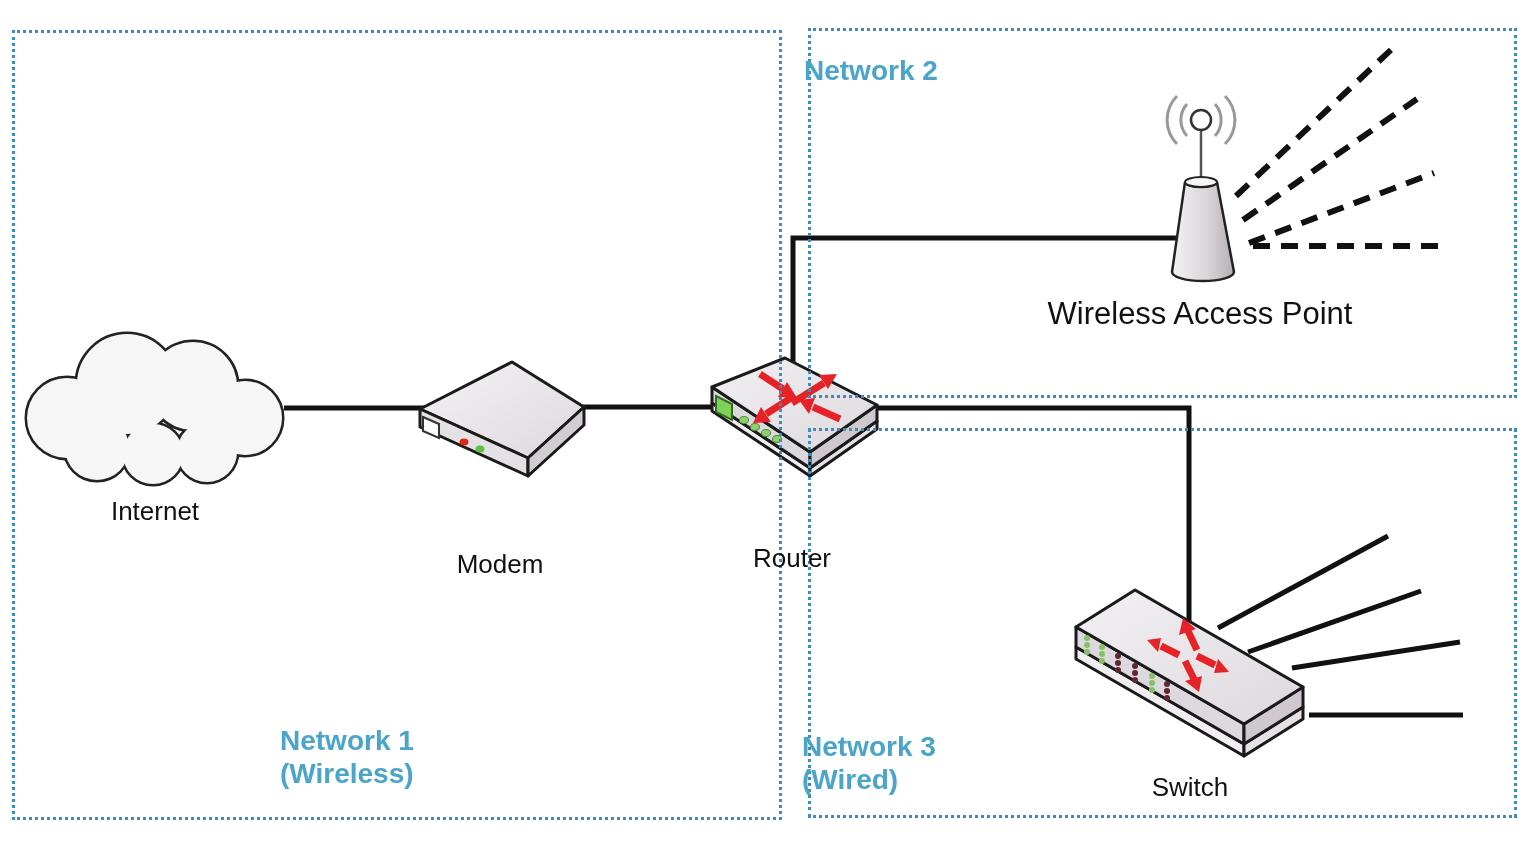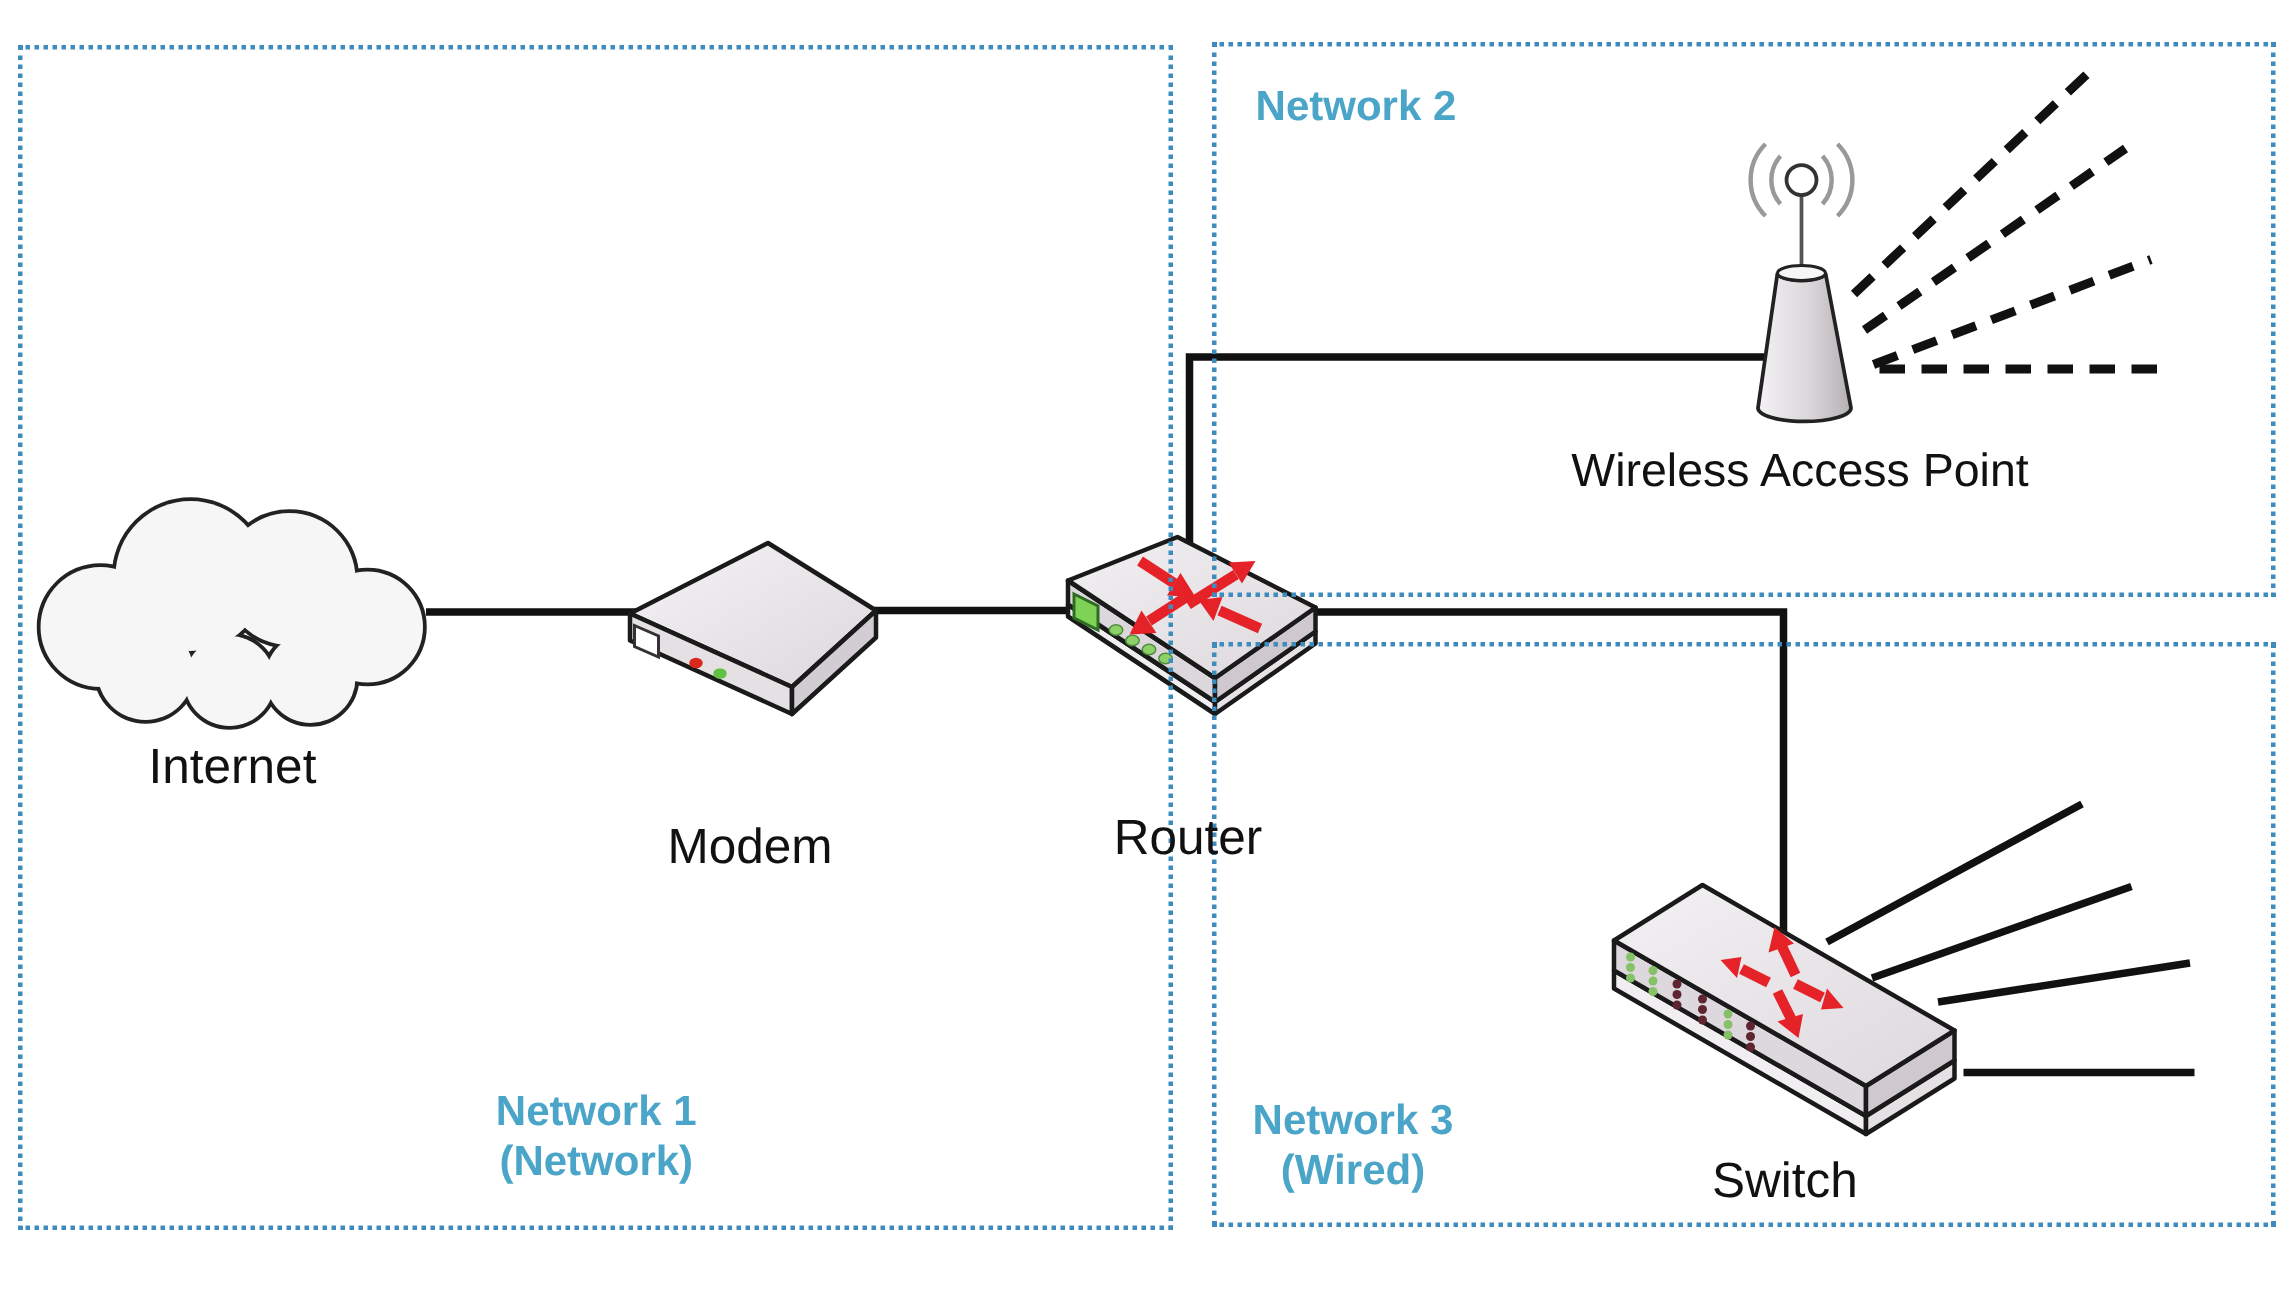--- a/index.html
+++ b/index.html
@@ -7,24 +7,24 @@
     position:relative;width:1529px;height:860px;background:#ffffff;
     font-family:"Liberation Sans", sans-serif;overflow:hidden;
   }
   .layer{position:absolute;left:0;top:0;pointer-events:none;}
   .region{
     position:absolute;border:3px dotted #3e8bbe;box-sizing:border-box;
     z-index:4;pointer-events:none;background:transparent;
   }
   .region-label{
     position:absolute;z-index:5;color:#4aa5c8;font-weight:bold;
-    font-size:28px;line-height:33px;text-align:center;
+    font-size:28px;line-height:33px;text-align:left;
   }
   .device-label{
-    position:absolute;z-index:5;color:#111111;font-size:33px;
+    position:absolute;z-index:5;color:#111111;font-size:26px;
     line-height:36px;text-align:center;
   }
   .device{position:absolute;z-index:3;}
   #cables{z-index:2;}
 </style>
 </head>
 <body>
 
 <div id="canvas">
 
@@ -189,21 +189,21 @@
         <polygon points="137,107 123,96 140,91" stroke="none"></polygon>
     </g>
   </svg>
 
   <div class="region" style="left:12px;top:30px;width:770px;height:790px;"></div>
   <div class="region" style="left:808px;top:28px;width:709px;height:370px;"></div>
   <div class="region" style="left:808px;top:428px;width:709px;height:390px;"></div>
 
   <div class="region-label" style="left:280px;top:724px;width:235px;">
     <div>Network 1</div>
-    <div>(Network)</div>
+    <div>(Wireless)</div>
   </div>
   <div class="region-label" style="left:804px;top:54px;width:200px;">
     <div>Network 2</div>
   </div>
   <div class="region-label" style="left:802px;top:730px;width:200px;">
     <div>Network 3</div>
     <div>(Wired)</div>
   </div>
 
   <div class="device-label" style="left:60px;top:493px;width:190px;">Internet</div>

